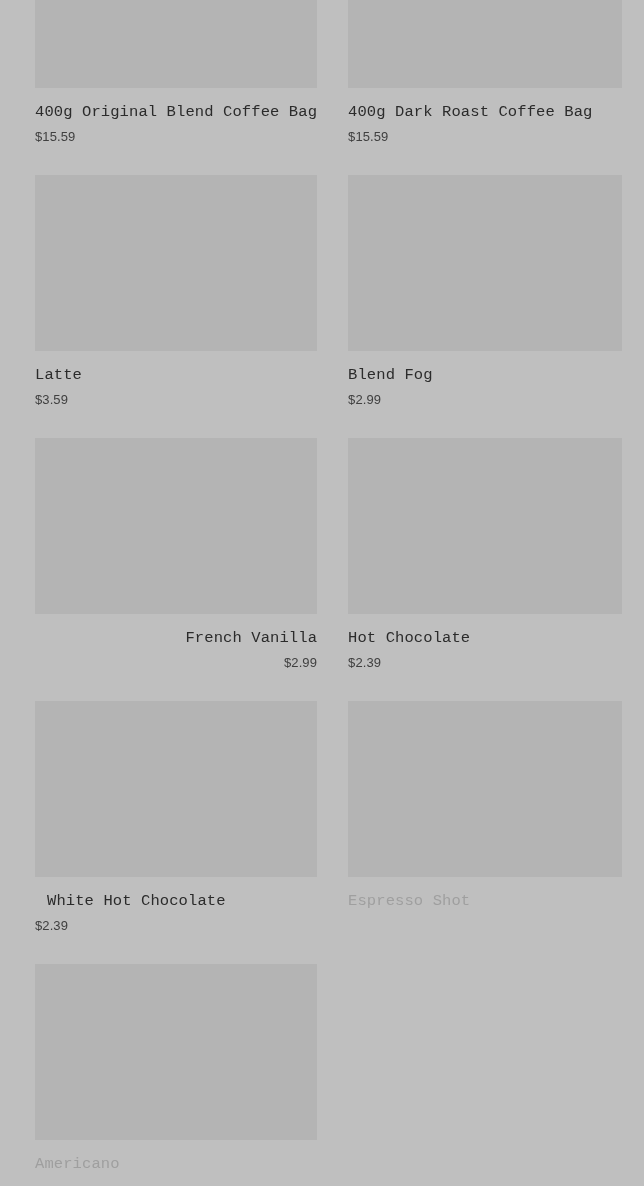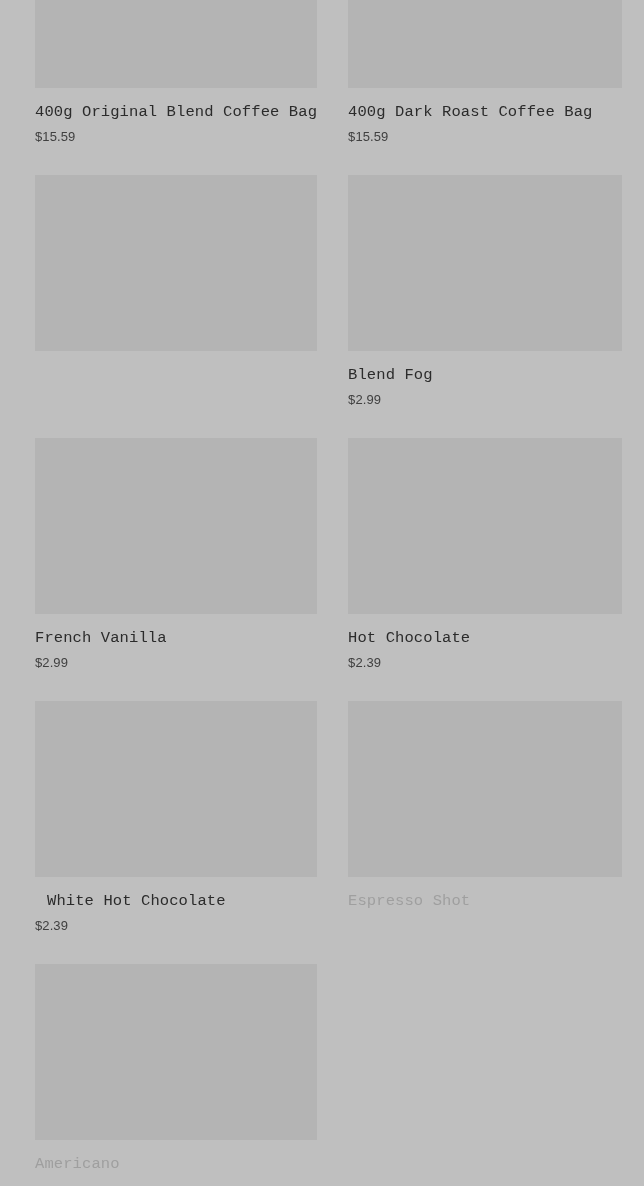--- a/index.html
+++ b/index.html
@@ -98,34 +98,38 @@
     <a class="product-card" href="#">
       <span class="product-thumb"></span>
       <span class="product-info" style="display: block;">
         <span class="product-title" style="display: block;">400g Dark Roast Coffee Bag</span>
         <span class="product-price" style="display: block;">$15.59</span>
       </span>
     </a>
 
     <a class="product-card" href="#">
       <span class="product-thumb"></span>
+      <span class="product-info" style="display: block;">
+        <span class="product-title" style="display: block;">Latte</span>
+        <span class="product-price" style="display: block;">$3.59</span>
+      </span>
     </a>
 
 
     <a class="product-card" href="#">
       <span class="product-thumb"></span>
       <span class="product-info" style="display: block;">
         <span class="product-title" style="display: block;">Blend Fog</span>
         <span class="product-price" style="display: block;">$2.99</span>
       </span>
     </a>
 
     <a class="product-card" href="#">
       <span class="product-thumb"></span>
-      <span class="product-info" style="display: block;">
+      <span class="product-info" style="display: block; text-align: right;">
         <span class="product-title" style="display: block;">French Vanilla</span>
         <span class="product-price" style="display: block;">$2.99</span>
       </span>
     </a>
 
     <a class="product-card" href="#">
       <span class="product-thumb"></span>
       <span class="product-info" style="display: block;">
         <span class="product-title" style="display: block;">Hot Chocolate</span>
         <span class="product-price" style="display: block;">$2.39</span>

